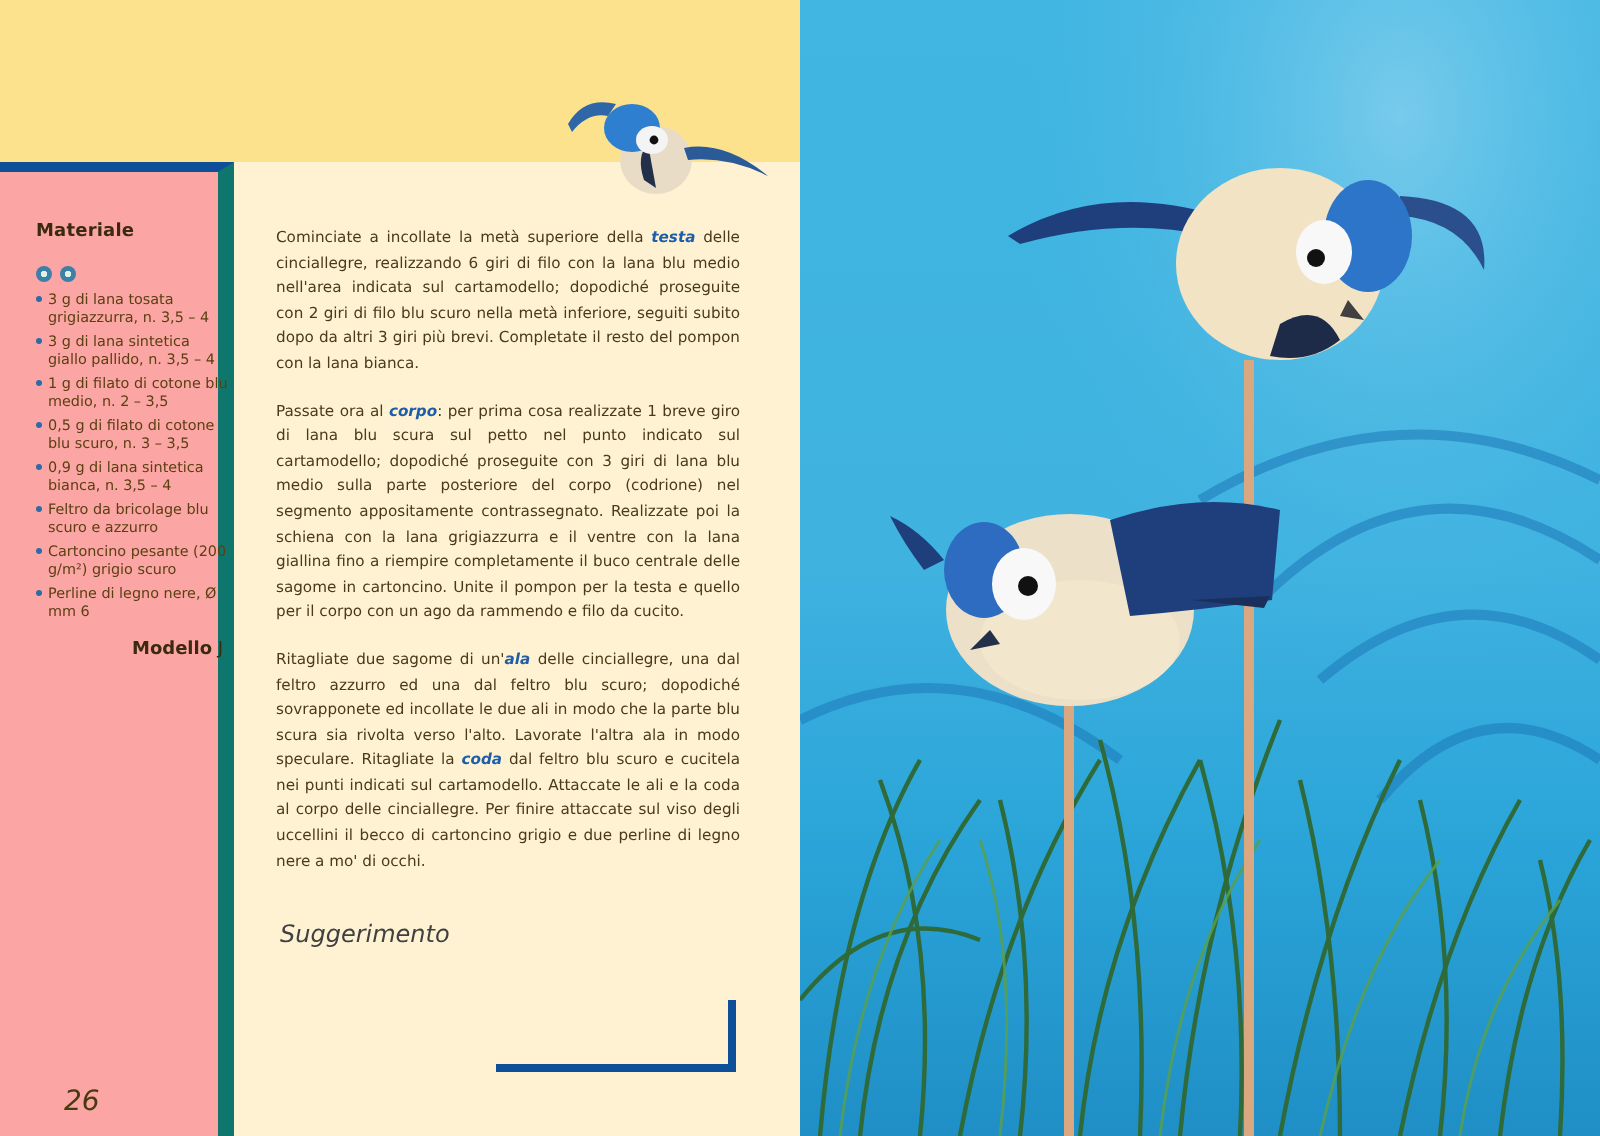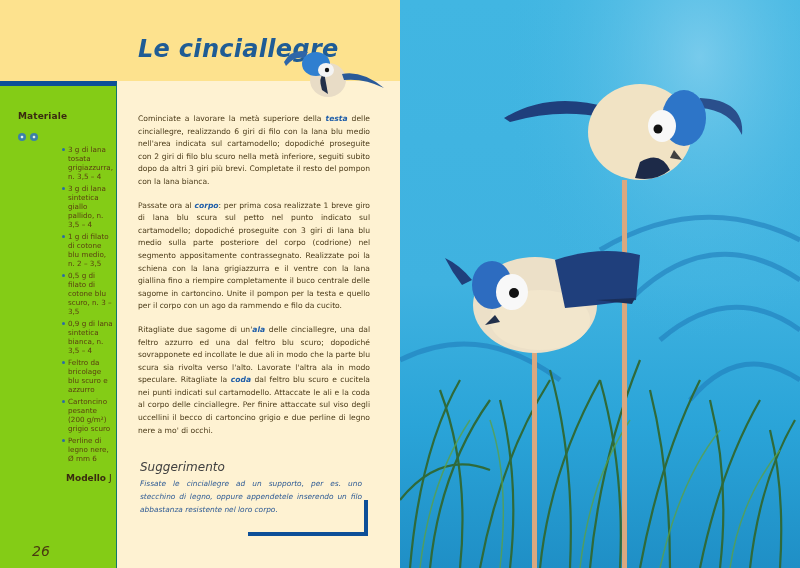--- a/index.html
+++ b/index.html
@@ -3,27 +3,27 @@
   <meta charset="utf-8">
   <style>
     * { box-sizing: border-box; margin: 0; padding: 0; }
     html, body { width: 800px; height: 568px; overflow: hidden; background: #fdf1cc; }
     body { position: relative; font-family: "DejaVu Sans", sans-serif; }
 
     .page-left { position: absolute; left: 0; top: 0; width: 400px; height: 568px; background: #fdf1cc; }
     .top-band { position: absolute; left: 0; top: 0; width: 400px; height: 81px; background: #fde28e; }
     .content-bg { position: absolute; left: 117px; top: 81px; width: 283px; height: 487px; background: #fef2d2; }
 
-    .sidebar { position: absolute; left: 0; top: 81px; width: 117px; height: 487px; background: #84cc16;
-      border-top: 5px solid #0d4f98; border-right: 1px solid #0f766e; }
+    .sidebar { position: absolute; left: 0; top: 81px; width: 117px; height: 487px; background: #fca5a5;
+      border-top: 5px solid #0d4f98; border-right: 8px solid #0f766e; }
     .sidebar-inner { position: absolute; left: 18px; top: 25px; width: 96px; }
     .sb-heading { font-weight: bold; font-size: 9px; color: #3a2a10; letter-spacing: 0.1px; }
     .flowers { margin-top: 12px; height: 10px; display: flex; gap: 4px; }
     .flower { width: 8px; height: 8px; border-radius: 50%; background: radial-gradient(circle, #e0f0e8 0 1.5px, #3c80a8 1.6px 100%); }
-    .mat-list { list-style: none; margin-top: 2px; margin-left: 44px; }
+    .mat-list { list-style: none; margin-top: 2px; }
     .mat-item { position: relative; padding-left: 6px; font-size: 7.2px; line-height: 9px; color: #5a4010; margin-bottom: 3px; }
     .mat-item .bullet { position: absolute; left: 0; top: 3px; width: 3px; height: 3px; border-radius: 50%; background: #2b6ba6; }
     .modello { margin-top: 10px; font-size: 9px; color: #3a2a10; margin-left: 48px; }
     .modello b { font-weight: bold; }
     .page-number { position: absolute; left: 32px; top: 543px; font-size: 14px; font-style: italic; color: #4a3a10; }
 
     .title { position: absolute; left: 138px; top: 35px; font-size: 24px; font-style: italic; color: #1f5c95; letter-spacing: 0.3px; }
     .bird-small { position: absolute; left: 278px; top: 42px; width: 110px; height: 60px; }
 
     .body-text { position: absolute; left: 138px; top: 113px; width: 232px; }
@@ -39,21 +39,20 @@
       background: linear-gradient(180deg, #41b6e2 0%, #3fb2e0 50%, #2aa4d8 75%, #1f8fc6 100%); }
     .photo svg { position: absolute; left: 0; top: 0; }
   </style>
 </head>
 <body>
 
 <div class="page-left">
   <div class="top-band"></div>
   <div class="content-bg"></div>
 
-  <h1 class="title">Le cinciallegre</h1>
 
   <svg class="bird-small" viewBox="0 0 110 60">
     <path d="M6 20 Q14 6 30 10 L26 16 Q16 14 8 24 Z" fill="#2f66a8"></path>
     <ellipse cx="50" cy="38" rx="18" ry="17" fill="#e8dcc6"></ellipse>
     <path d="M44 48 Q40 36 46 30 L50 52 Z" fill="#22304a"></path>
     <ellipse cx="38" cy="22" rx="14" ry="12" fill="#2f7fd0"></ellipse>
     <ellipse cx="48" cy="28" rx="8" ry="7" fill="#f4f4f4"></ellipse>
     <circle cx="49" cy="28" r="2.2" fill="#111"></circle>
     <path d="M64 32 Q84 28 106 46 Q86 36 66 38 Z" fill="#2a5a98"></path>
   </svg>
@@ -77,27 +76,26 @@
       </ul>
       <div class="modello">
         <b>Modello</b> <span>J</span>
       </div>
     </div>
   </div>
 
   <div class="page-number">26</div>
 
   <div class="body-text">
-    <p class="para"><span>Cominciate a lavorare la metà superiore della </span><em>testa</em><span> delle cinciallegre, realizzando 6 giri di filo con la lana blu medio nell'area indicata sul cartamodello; dopodiché proseguite con 2 giri di filo blu scuro nella metà inferiore, seguiti subito dopo da altri 3 giri più brevi. Completate il resto del pompon con la lana bianca.</span></p>
+    <p class="para"><span>Cominciate a incollate la metà superiore della </span><em>testa</em><span> delle cinciallegre, realizzando 6 giri di filo con la lana blu medio nell'area indicata sul cartamodello; dopodiché proseguite con 2 giri di filo blu scuro nella metà inferiore, seguiti subito dopo da altri 3 giri più brevi. Completate il resto del pompon con la lana bianca.</span></p>
     <p class="para"><span>Passate ora al </span><em>corpo</em><span>: per prima cosa realizzate 1 breve giro di lana blu scura sul petto nel punto indicato sul cartamodello; dopodiché proseguite con 3 giri di lana blu medio sulla parte posteriore del corpo (codrione) nel segmento appositamente contrassegnato. Realizzate poi la schiena con la lana grigiazzurra e il ventre con la lana giallina fino a riempire completamente il buco centrale delle sagome in cartoncino. Unite il pompon per la testa e quello per il corpo con un ago da rammendo e filo da cucito.</span></p>
     <p class="para"><span>Ritagliate due sagome di un'</span><em>ala</em><span> delle cinciallegre, una dal feltro azzurro ed una dal feltro blu scuro; dopodiché sovrapponete ed incollate le due ali in modo che la parte blu scura sia rivolta verso l'alto. Lavorate l'altra ala in modo speculare. Ritagliate la </span><em>coda</em><span> dal feltro blu scuro e cucitela nei punti indicati sul cartamodello. Attaccate le ali e la coda al corpo delle cinciallegre. Per finire attaccate sul viso degli uccellini il becco di cartoncino grigio e due perline di legno nere a mo' di occhi.</span></p>
   </div>
 
   <div class="tip-title">Suggerimento</div>
-  <div class="tip-text">Fissate le cinciallegre ad un supporto, per es. uno stecchino di legno, oppure appendetele inserendo un filo abbastanza resistente nel loro corpo.</div>
   <div class="bracket-v"></div>
   <div class="bracket-h"></div>
 </div>
 
 <div class="photo">
   <svg width="400" height="568" viewBox="0 0 400 568">
     <defs>
       <radialGradient id="glow" cx="0.75" cy="0.1" r="0.5">
         <stop offset="0" stop-color="#8fd4f0" stop-opacity="0.7"></stop>
         <stop offset="1" stop-color="#41b6e2" stop-opacity="0"></stop>

